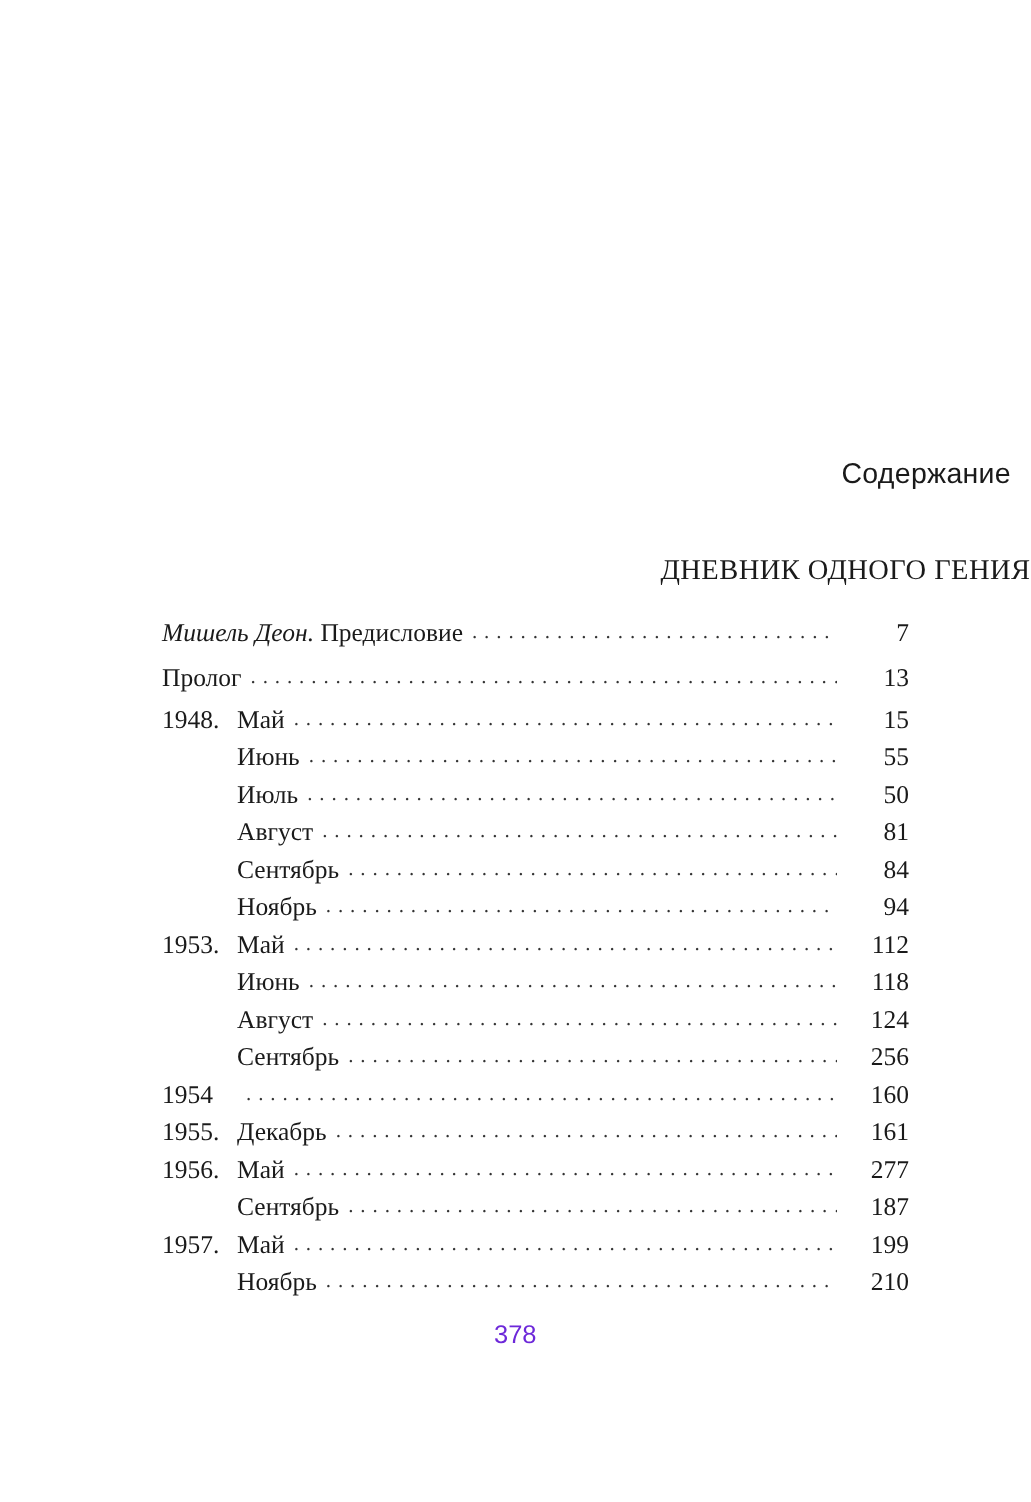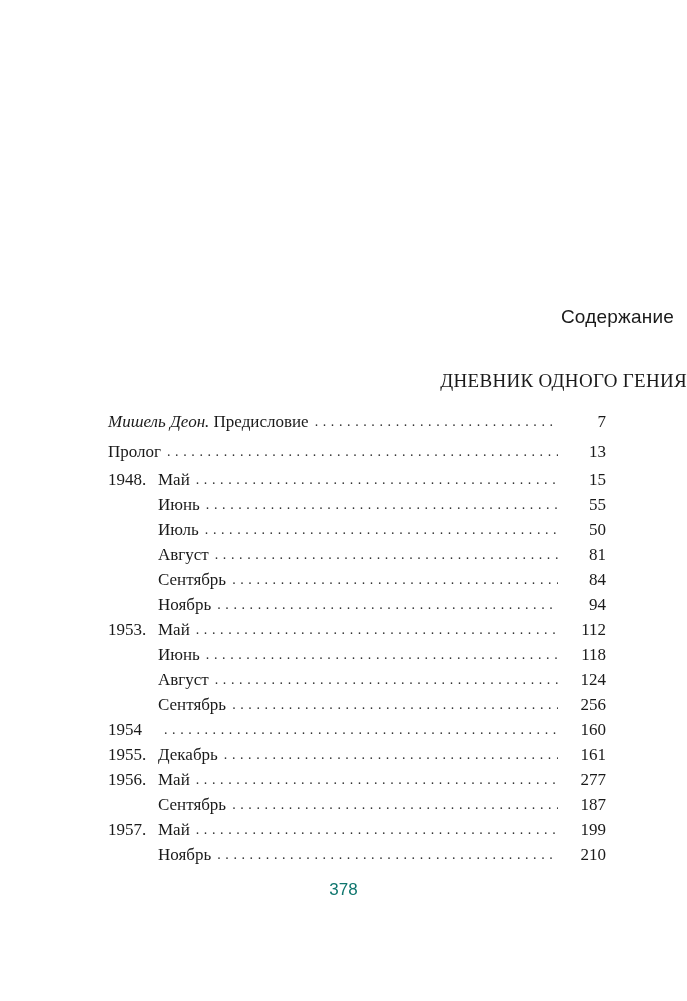--- a/index.html
+++ b/index.html
@@ -26,21 +26,21 @@
     .label { white-space: nowrap; }
     .label em { font-style: italic; }
     .indent { padding-left: 50px; }
     .leader {
       flex: 1; overflow: hidden; white-space: nowrap; margin: 0 4px 0 6px;
       letter-spacing: 4.6px; color: #333; font-size: 14px;
     }
     .page { width: 44px; text-align: right; white-space: nowrap; }
     .folio {
       position: absolute; left: 0; width: 687px; top: 880px; text-align: center;
-      font-family: "Liberation Sans", "DejaVu Sans", sans-serif; font-size: 17px; color: #0f766e;
+      font-family: "Liberation Sans", "DejaVu Sans", sans-serif; font-size: 17px; color: #6d28d9;
     }
   </style>
 </head>
 <body>
 
 <div class="title">Содержание</div>
 <div class="section">ДНЕВНИК ОДНОГО ГЕНИЯ</div>
 
 <div class="toc">
 

